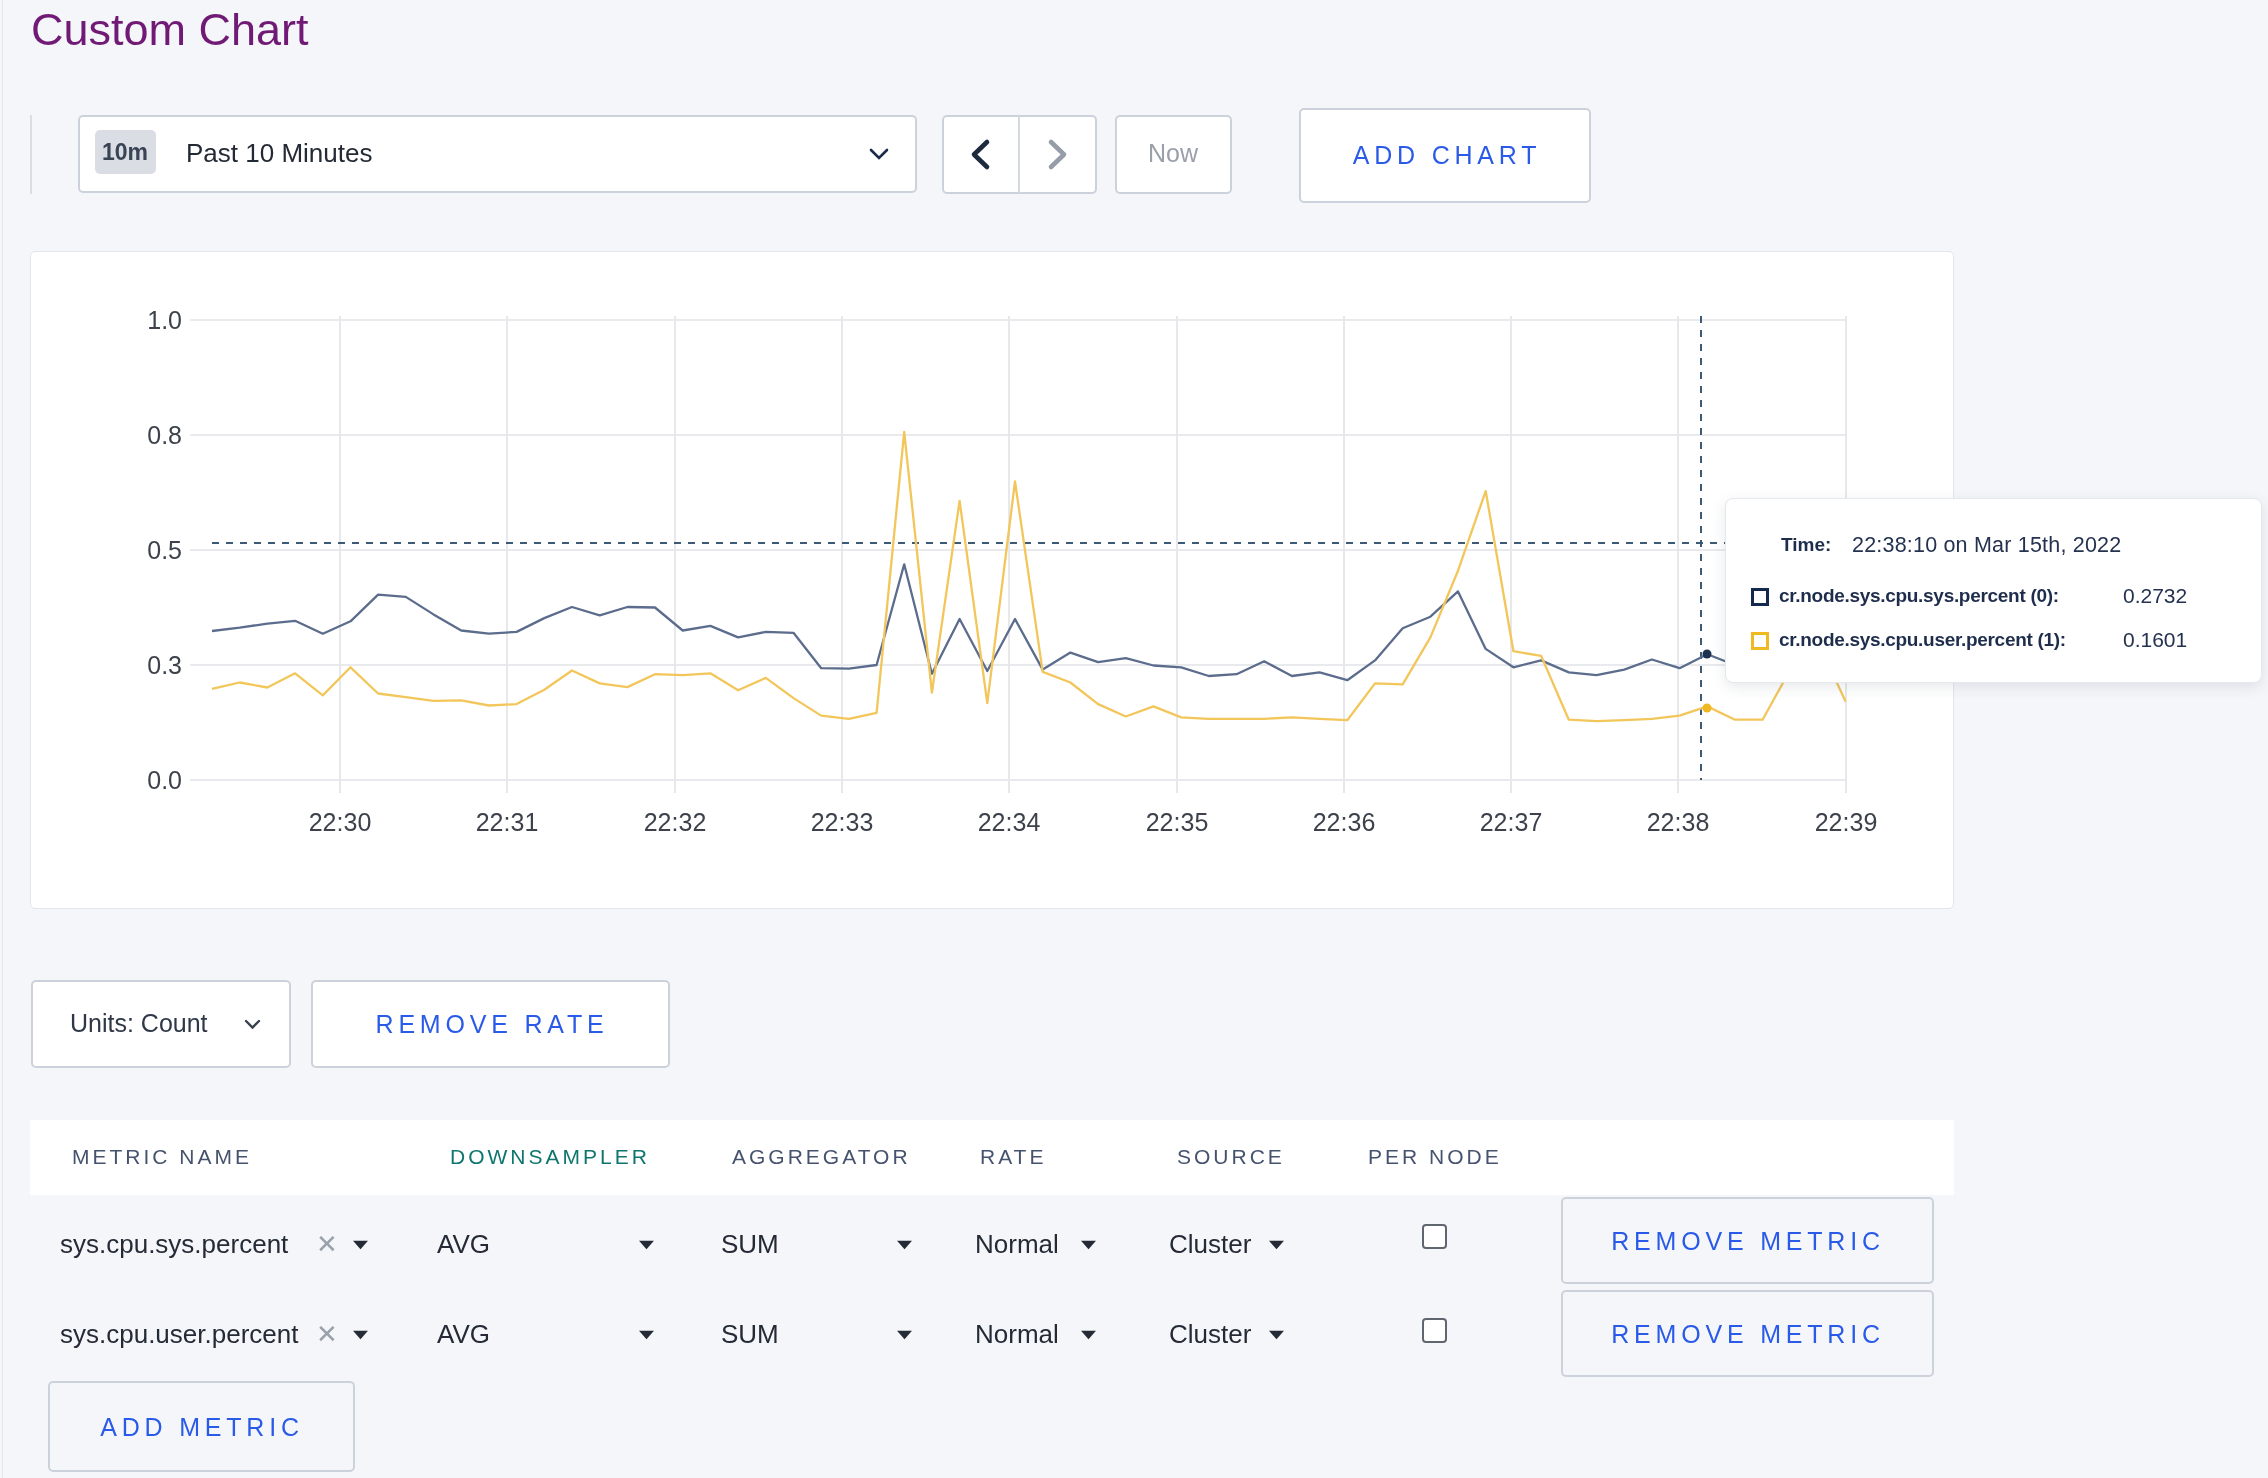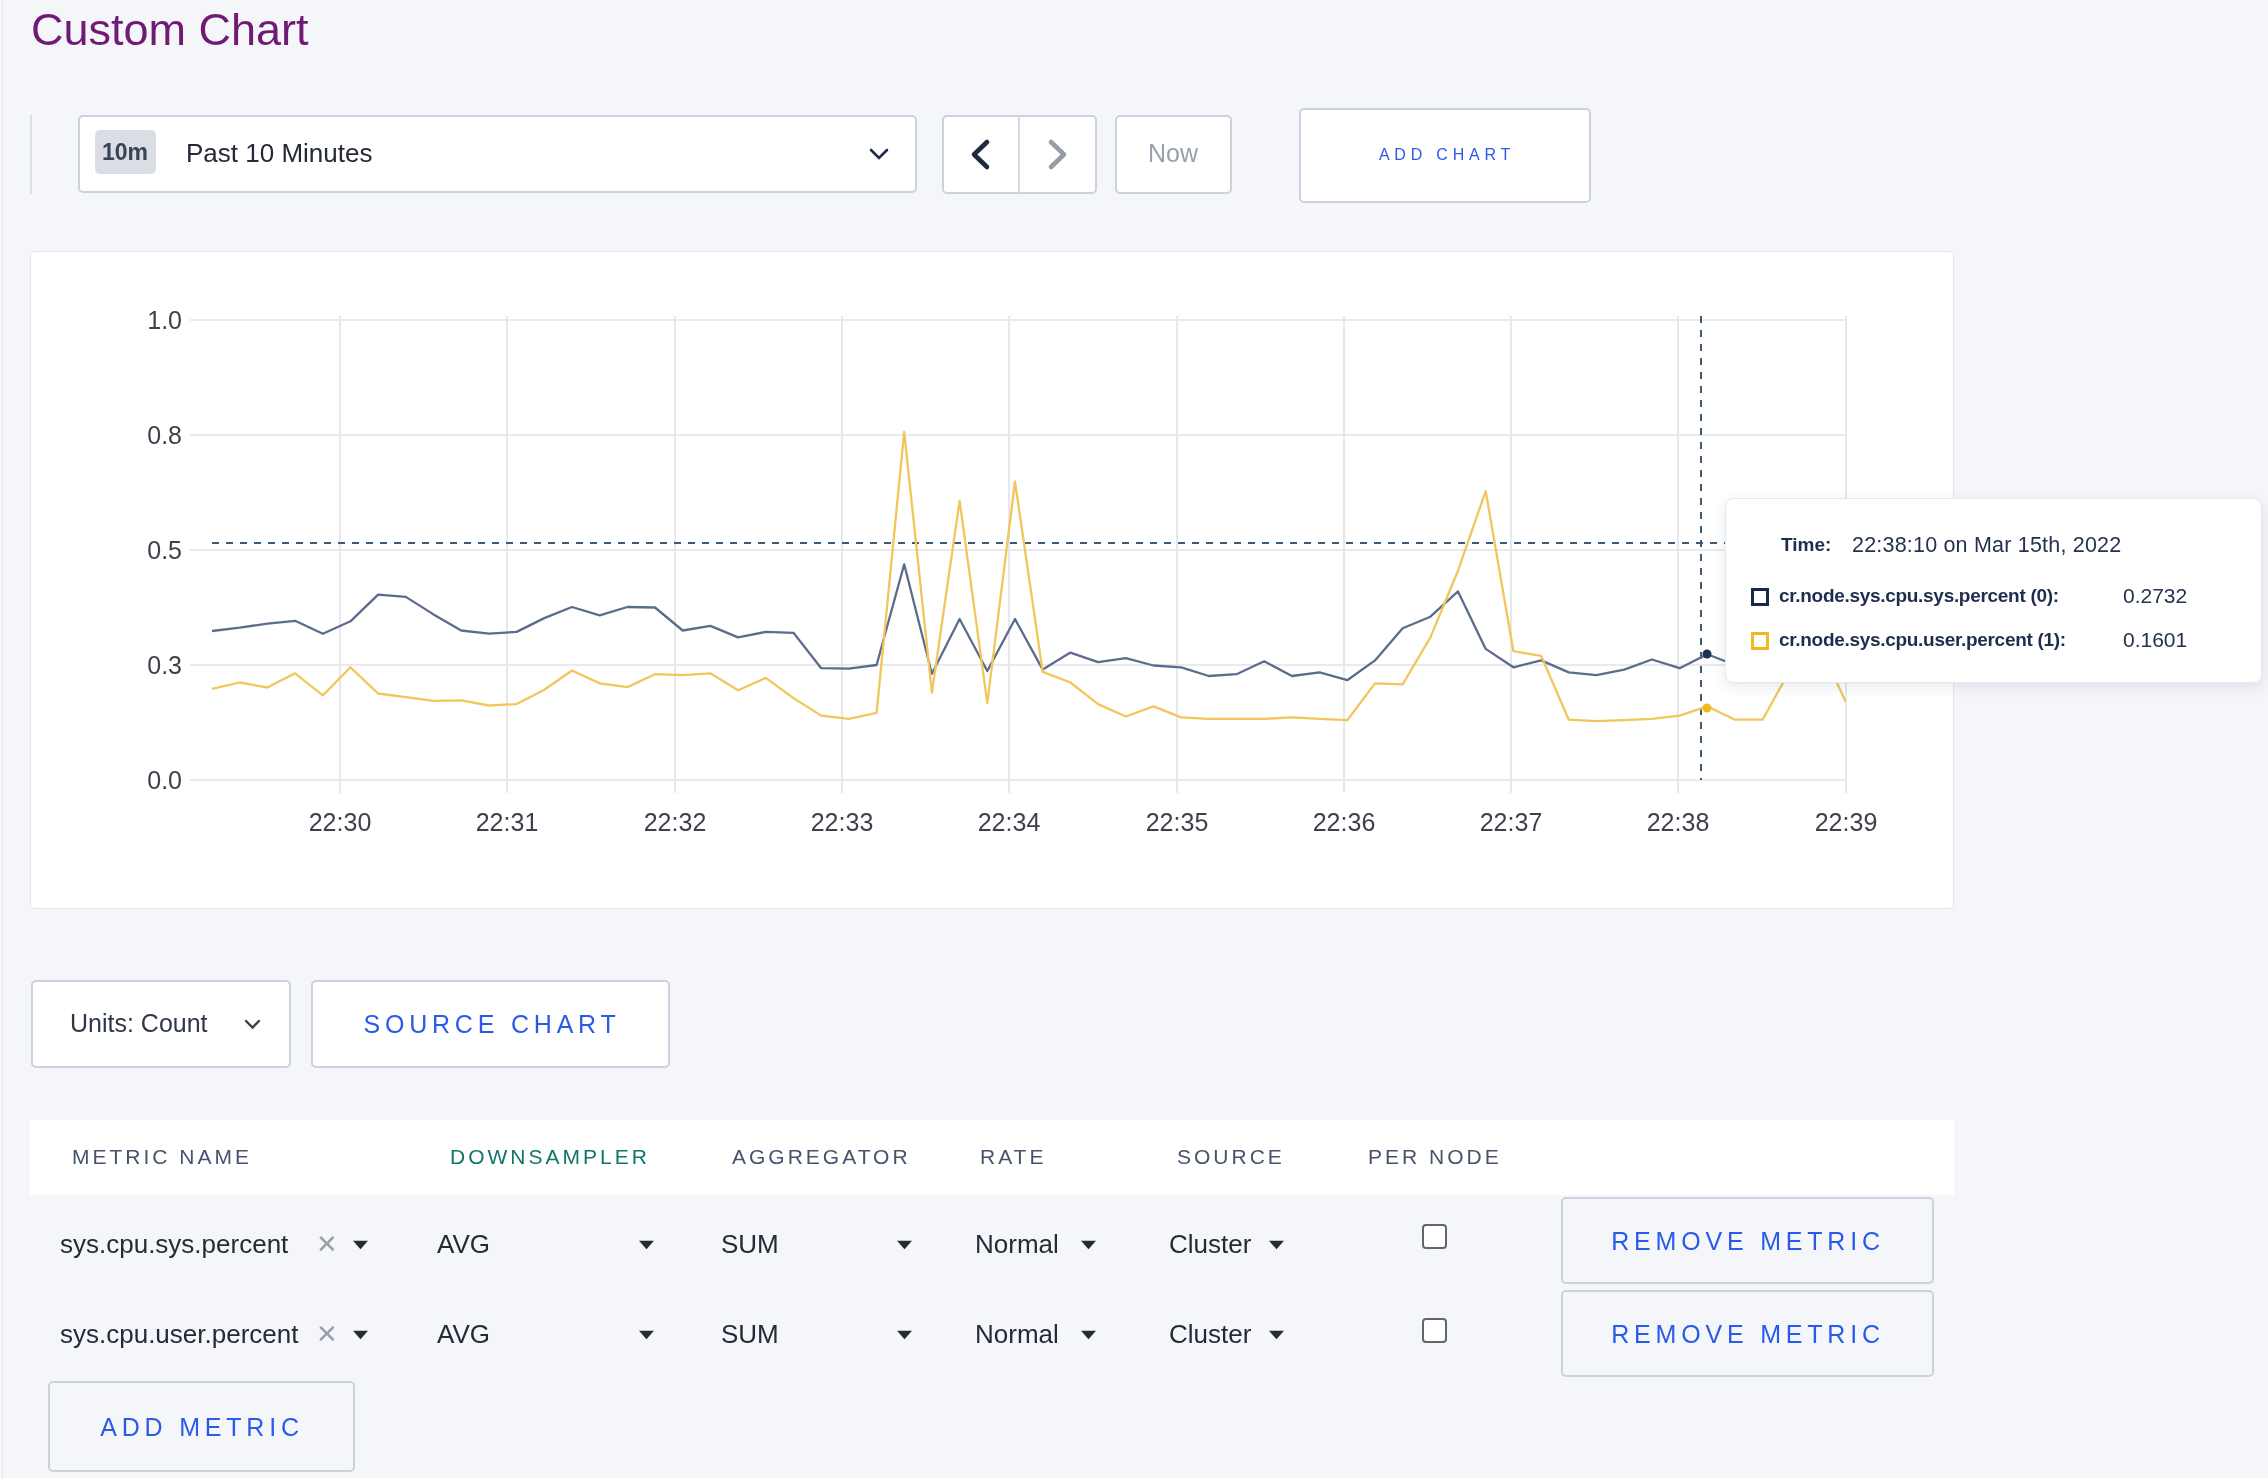--- a/index.html
+++ b/index.html
@@ -31,21 +31,21 @@
     <path d="M19 4 L6 16.5 L19 29" fill="none" stroke="#1e2b3d" stroke-width="4.6" stroke-linecap="round" stroke-linejoin="round"></path>
   </svg>
 <svg class="abs" style="left:1046px;top:138px;" width="24" height="33" viewBox="0 0 24 33">
     <path d="M5 4 L18 16.5 L5 29" fill="none" stroke="#969da8" stroke-width="4.6" stroke-linecap="round" stroke-linejoin="round"></path>
   </svg>
 
 <div class="btn" style="left:1115px;top:115px;width:117px;height:79px;"></div>
 <div class="abs" style="left:1173px;top:153px;transform:translate(-50%,-50%);font-size:25px;color:#99a0ab;font-weight:400;">Now</div>
 
 <div class="btn" style="left:1299px;top:108px;width:292px;height:95px;"></div>
-<div class="abs bluetxt" style="left:1447px;top:155px;transform:translate(-50%,-50%);font-size:16px;white-space:nowrap;">ADD CHART</div>
+<div class="abs bluetxt" style="left:1447px;top:155px;transform:translate(-50%,-50%);font-size:25px;white-space:nowrap;">ADD CHART</div>
 
 <div class="abs" style="left:30px;top:251px;width:1924px;height:658px;background:#fff;border:1px solid #e3e6ec;border-radius:5px;box-sizing:border-box;"></div>
 
 <svg class="abs" style="left:30px;top:251px;" width="1924" height="658" viewBox="0 0 1924 658">
 
   <g stroke="#e9eaed" stroke-width="2">
     <line x1="160" y1="69" x2="1816" y2="69"></line>
     <line x1="160" y1="184" x2="1816" y2="184"></line>
     <line x1="160" y1="299" x2="1816" y2="299"></line>
     <line x1="160" y1="414" x2="1816" y2="414"></line>
@@ -104,21 +104,21 @@
 <div class="abs" style="left:1751px;top:632px;width:12px;height:12px;border:3px solid #f0b823;"></div>
 <div class="abs" style="left:1779px;top:640px;transform:translate(0,-50%);font-size:19px;font-weight:700;letter-spacing:-0.3px;color:#1f2d4d;white-space:nowrap;">cr.node.sys.cpu.user.percent (1):</div>
 <div class="abs" style="left:2123px;top:640px;transform:translate(0,-50%);font-size:21px;color:#243250;">0.1601</div>
 
 <div class="btn" style="left:31px;top:980px;width:260px;height:88px;"></div>
 <div class="abs" style="left:70px;top:1023px;transform:translate(0,-50%);font-size:25px;font-weight:400;color:#2f3847;">Units: Count</div>
 <svg class="abs" style="left:244px;top:1019px;" width="17" height="11" viewBox="0 0 17 11">
     <path d="M2 2 L8.5 8.5 L15 2" fill="none" stroke="#39404d" stroke-width="2.4" stroke-linecap="round"></path>
   </svg>
 <div class="btn" style="left:311px;top:980px;width:359px;height:88px;"></div>
-<div class="abs bluetxt" style="left:492px;top:1024px;transform:translate(-50%,-50%);font-size:25px;white-space:nowrap;">SOURCE CHART</div>
+<div class="abs bluetxt" style="left:492px;top:1024px;transform:translate(-50%,-50%);font-size:25px;white-space:nowrap;">REMOVE RATE</div>
 
 <div class="abs" style="left:30px;top:1120px;width:1924px;height:75px;background:#fff;"></div>
 <div class="abs" style="left:72px;top:1157px;transform:translate(0,-50%);font-size:21px;letter-spacing:3px;color:#46536e;">METRIC NAME</div>
 <div class="abs" style="left:450px;top:1157px;transform:translate(0,-50%);font-size:21px;letter-spacing:3px;color:#0f766e;">DOWNSAMPLER</div>
 <div class="abs" style="left:732px;top:1157px;transform:translate(0,-50%);font-size:21px;letter-spacing:3px;color:#46536e;">AGGREGATOR</div>
 <div class="abs" style="left:980px;top:1157px;transform:translate(0,-50%);font-size:21px;letter-spacing:3px;color:#46536e;">RATE</div>
 <div class="abs" style="left:1177px;top:1157px;transform:translate(0,-50%);font-size:21px;letter-spacing:3px;color:#46536e;">SOURCE</div>
 <div class="abs" style="left:1368px;top:1157px;transform:translate(0,-50%);font-size:21px;letter-spacing:3px;color:#46536e;">PER NODE</div>
 
 <div class="abs" style="left:60px;top:1244px;transform:translate(0,-50%);font-size:26px;color:#242b36;">sys.cpu.sys.percent</div>

